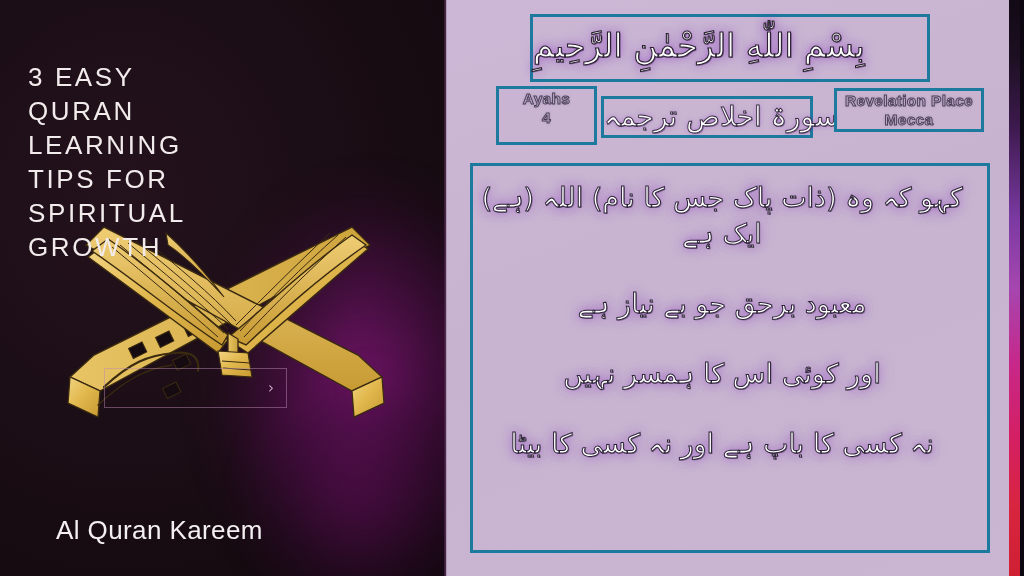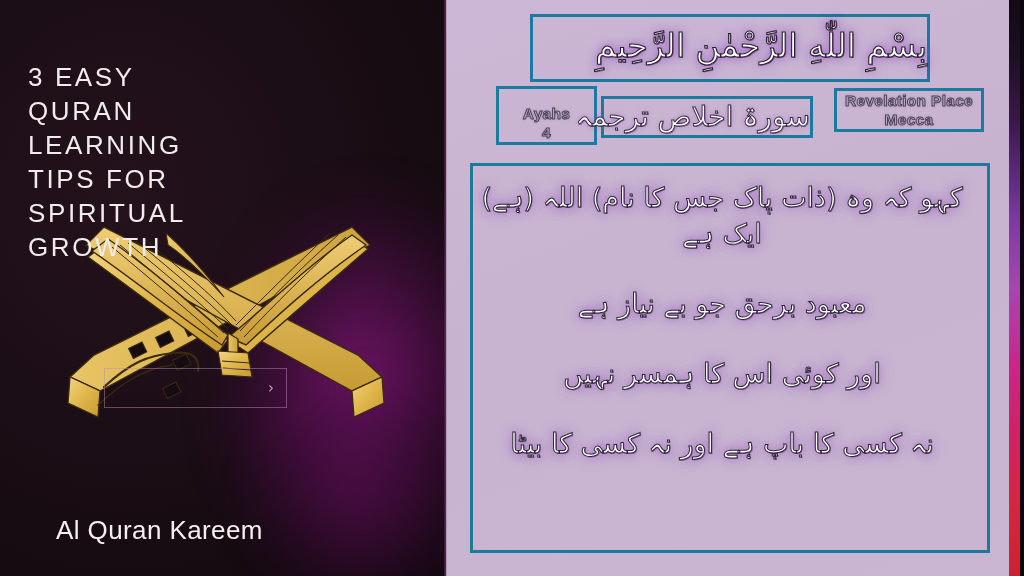--- a/index.html
+++ b/index.html
@@ -146,21 +146,21 @@
     pointer-events: none;
   }
 
   .teal-box {
     position: absolute;
     border: 3px solid #1b7a9e;
     box-sizing: border-box;
     background: rgba(201,181,210,0.55);
     display: flex;
     align-items: center;
-    justify-content: flex-end;
+    justify-content: flex-start;
     z-index: 3;
   }
 
   
   #bismillah-box {
     left: 84px;
     top: 14px;
     width: 400px;
     height: 68px;
   }

